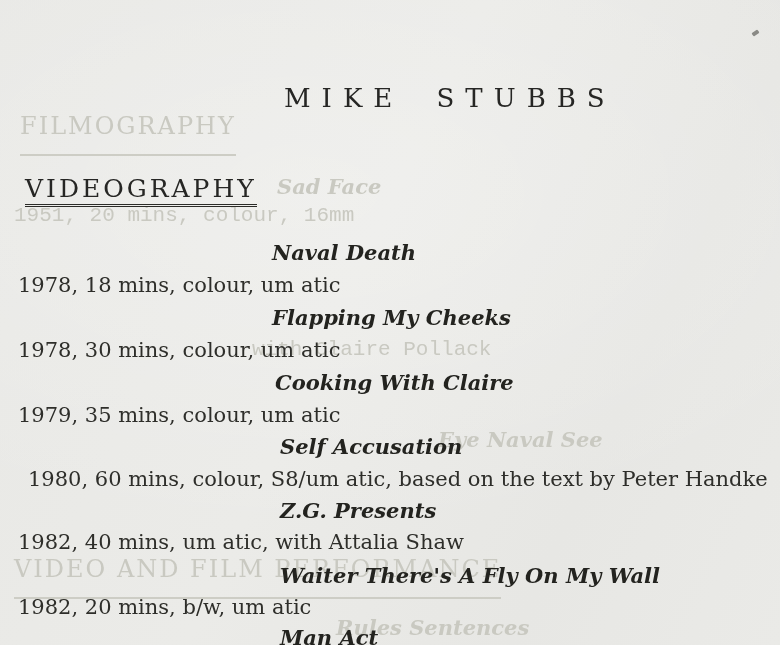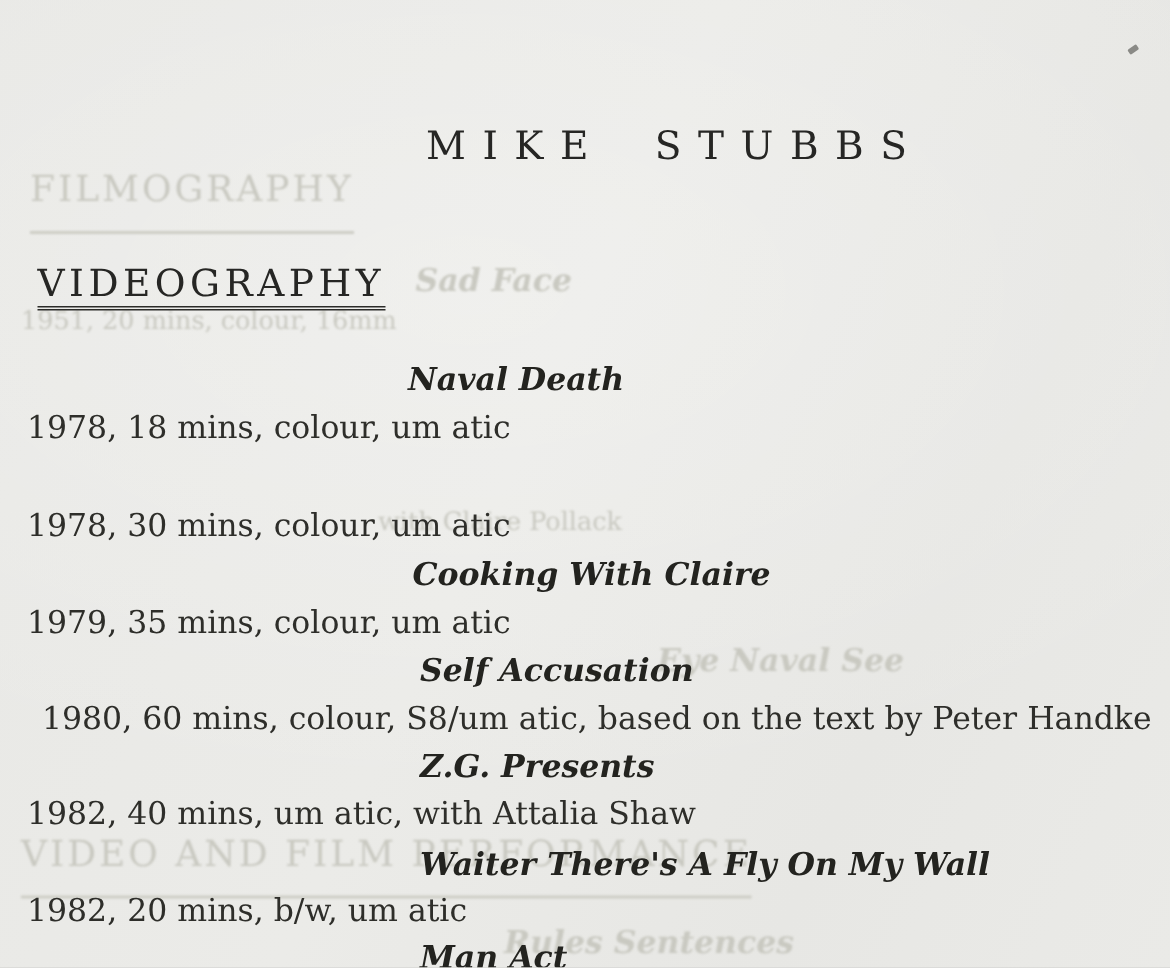--- a/index.html
+++ b/index.html
@@ -54,21 +54,21 @@
     font-size: 24px;
     letter-spacing: 2px;
     border-bottom: 2px solid #cdcdc5;
     padding-bottom: 14px;
   }
   .ghost-title {
     font-size: 21px;
     font-weight: bold;
     font-style: italic;
   }
-  .ghost-details { font-size: 17px; }
+  .ghost-details { font-size: 21px; font-family: Liberation Mono, monospace; }
   .ink { z-index: 2; }
 
   .speck {
     position: absolute;
     left: 752px; top: 31px;
     width: 7px; height: 4px;
     background: #8a8a86;
     transform: rotate(-35deg);
     border-radius: 1px;
     z-index: 1;
@@ -95,20 +95,21 @@
 
   <div class="line ghost ghost-details" style="left:14px; top:626px;">1983, ICA Basement Newcastle</div>
 
   <div class="line ink page-title" style="left:284px; top:55px;">MIKE STUBBS</div>
 
   <div class="line ink section-heading" style="left:25px; top:146px;">VIDEOGRAPHY</div>
 
   <div class="line ink entry-title" style="left:272px; top:212px;">Naval Death</div>
   <div class="line ink entry-details" style="left:18px; top:245px;">1978, 18 mins, colour, um atic</div>
 
+  <div class="line ink entry-title" style="left:272px; top:277px;">Flapping My Cheeks</div>
   <div class="line ink entry-details" style="left:18px; top:310px;">1978, 30 mins, colour, um atic</div>
 
   <div class="line ink entry-title" style="left:275px; top:342px;">Cooking With Claire</div>
   <div class="line ink entry-details" style="left:18px; top:375px;">1979, 35 mins, colour, um atic</div>
 
   <div class="line ink entry-title" style="left:280px; top:406px;">Self Accusation</div>
   <div class="line ink entry-details" style="left:28px; top:439px;">1980, 60 mins, colour, S8/um atic, based on the text by Peter Handke</div>
 
   <div class="line ink entry-title" style="left:280px; top:470px;">Z.G. Presents</div>
   <div class="line ink entry-details" style="left:18px; top:502px;">1982, 40 mins, um atic, with Attalia Shaw</div>

